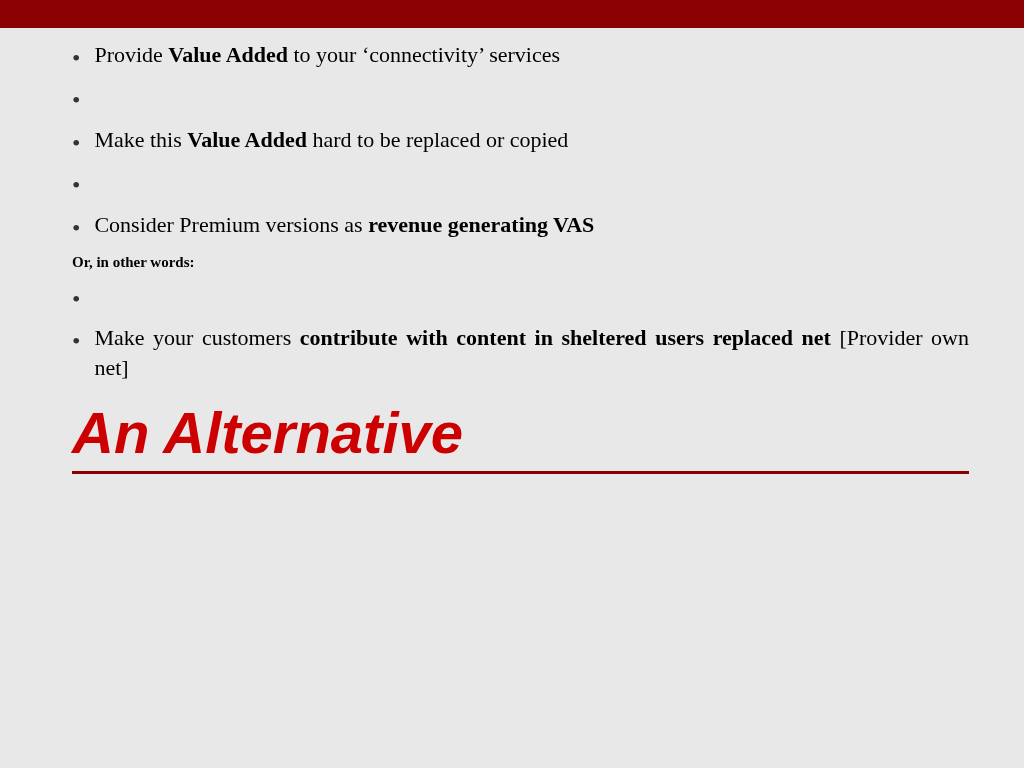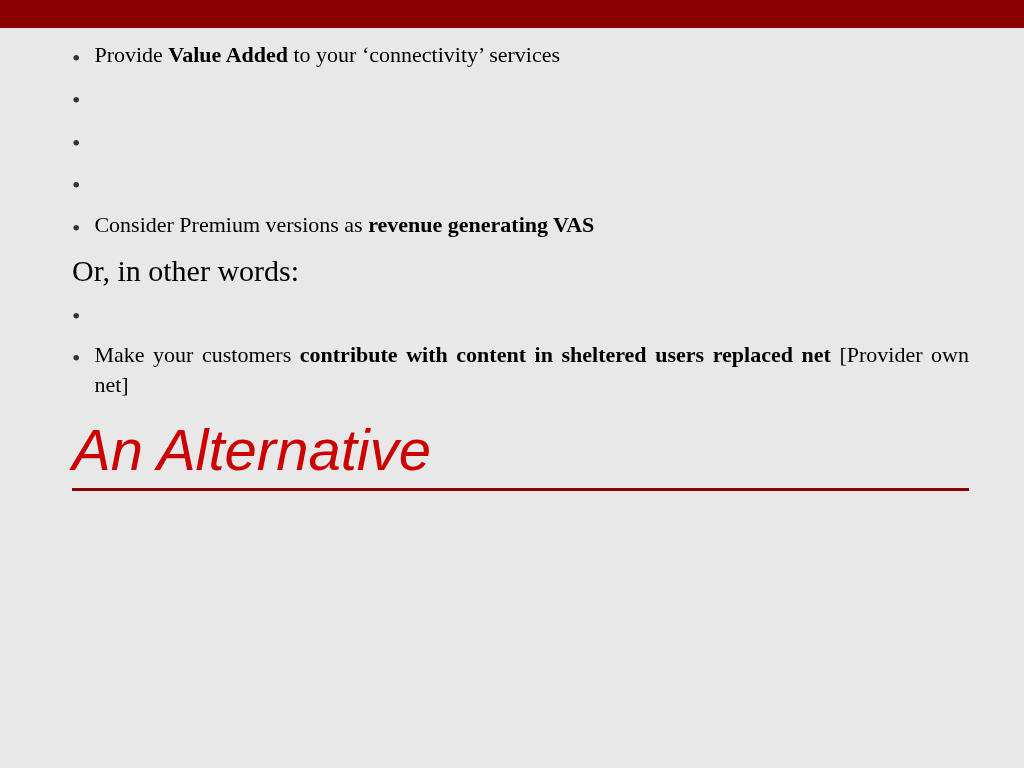--- a/index.html
+++ b/index.html
@@ -54,30 +54,30 @@
       margin-right: 14px;
       margin-top: 2px;
       flex-shrink: 0;
     }
 
     .bullet-list li .bullet-text {
       flex: 1;
     }
 
     .or-words {
-      font-size: 30px;
-      font-weight: normal;
+      font-size: 15px;
+      font-weight: bold;
       color: #000;
       margin: 10px 0 10px 0;
     }
 
     .alternative-title {
       font-family: Arial, sans-serif;
       font-size: 58px;
-      font-weight: 400;
+      font-weight: 700;
       color: #cc0000;
       font-style: italic;
       margin-top: 18px;
       line-height: 1.1;
     }
 
     .bottom-line {
       width: 100%;
       height: 3px;
       background: #8b0000;
@@ -99,20 +99,23 @@
         Provide <strong>Value Added</strong> to your ‘connectivity’ services
       </span>
     </li>
 
     <li>
       <span class="bullet-dot">•</span>
     </li>
 
     <li>
       <span class="bullet-dot">•</span>
+      <span class="bullet-text">
+        Make this <strong>Value Added</strong> hard to be replaced or copied
+      </span>
     </li>
 
     <li>
       <span class="bullet-dot">•</span>
     </li>
 
     <li>
       <span class="bullet-dot">•</span>
       <span class="bullet-text">
         Consider Premium versions as <strong>revenue generating VAS</strong>

